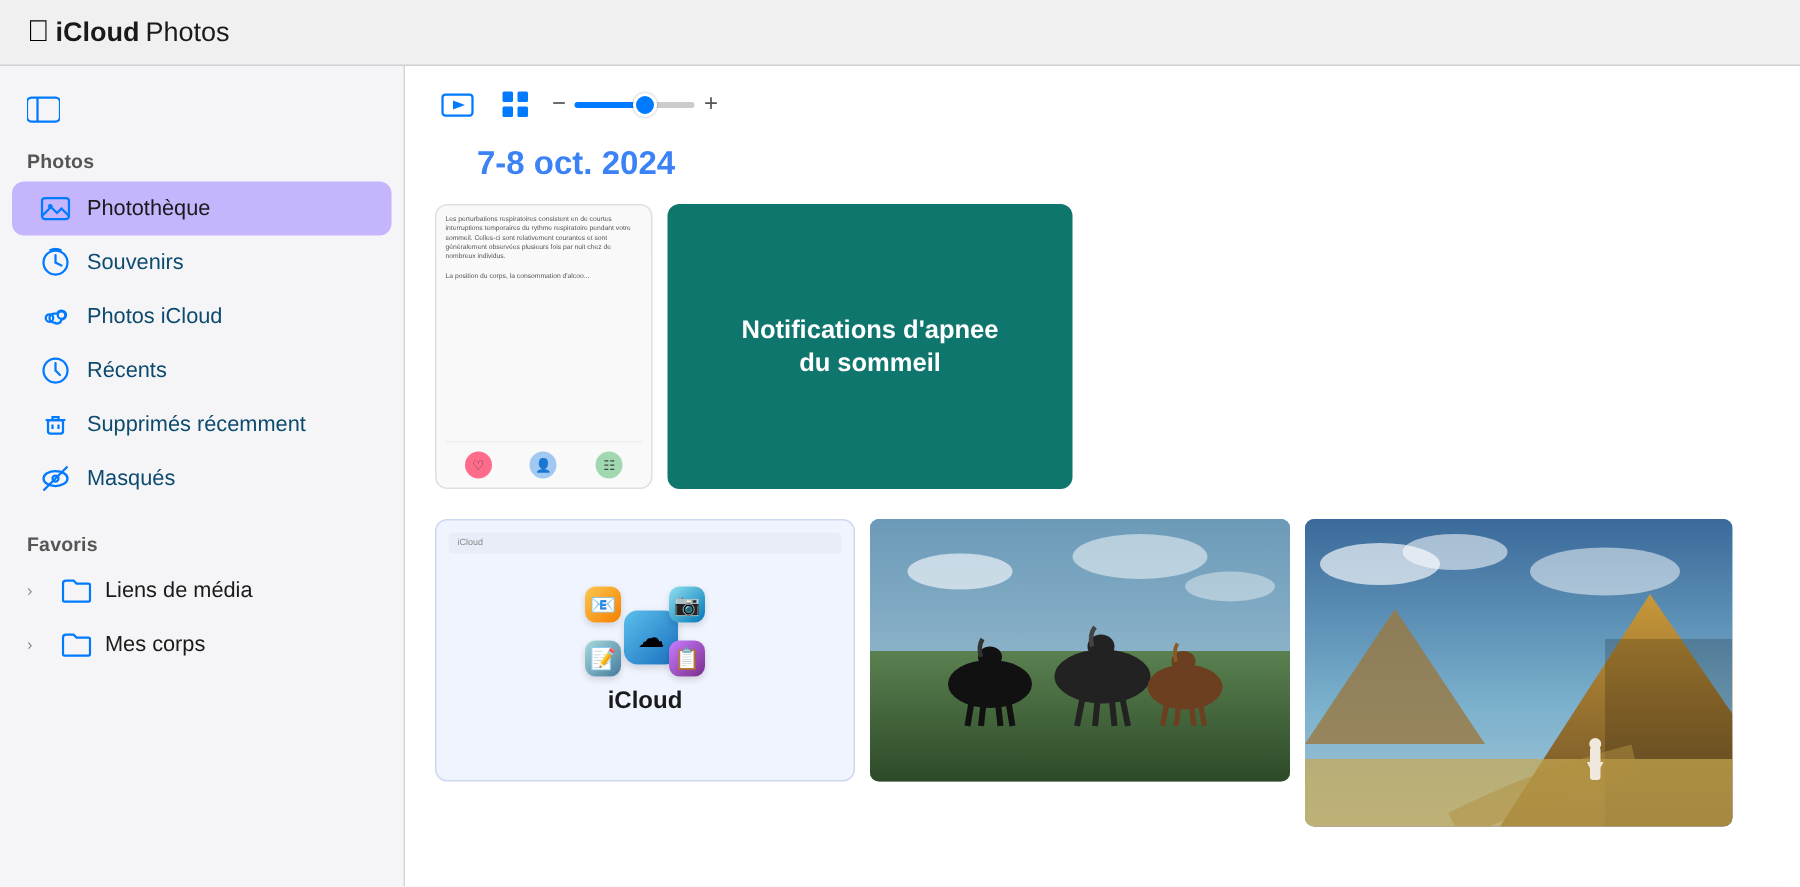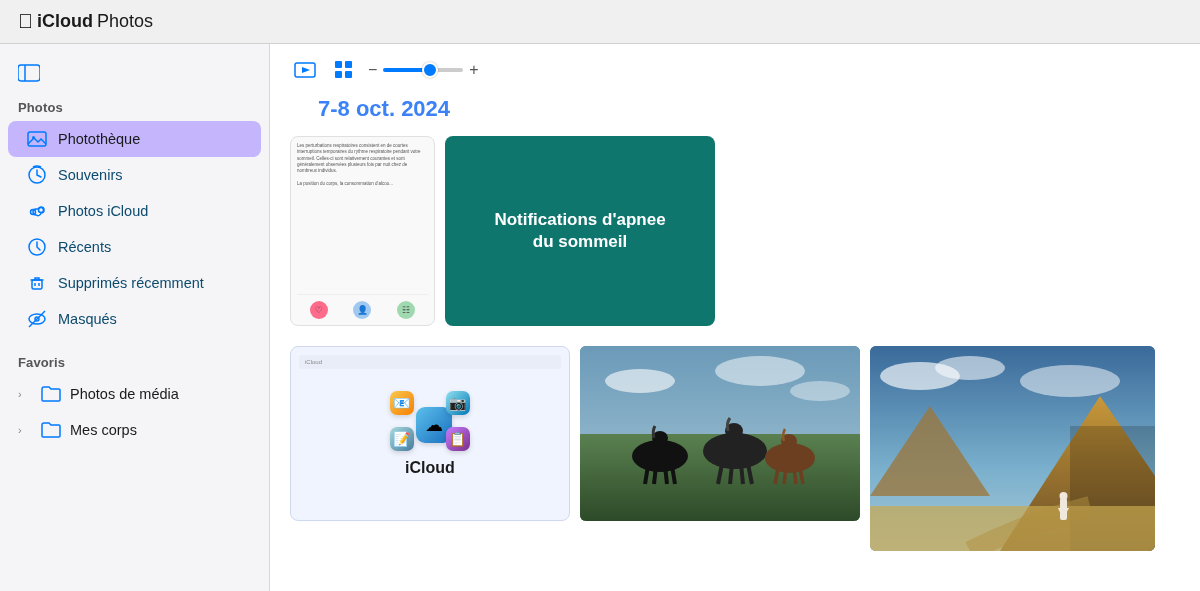--- a/index.html
+++ b/index.html
@@ -475,21 +475,21 @@
     <div class="sidebar-section-albums">
       <div class="sidebar-section-title">Favoris</div>
 
       <div class="sidebar-album-row">
         <span class="chevron">›</span>
         <span class="album-folder-icon">
           <svg width="20" height="18" viewBox="0 0 20 18">
               <path d="M1 4 Q1 2 3 2 H8 L10 4 H18 Q19 4 19 5 V15 Q19 16 18 16 H2 Q1 16 1 15Z" fill="none" stroke="#007AFF" stroke-width="1.5"></path>
             </svg>
         </span>
-        <span>Photos de média</span>
+        <span>Liens de média</span>
       </div>
 
       <div class="sidebar-album-row">
         <span class="chevron">›</span>
         <span class="album-folder-icon">
           <svg width="20" height="18" viewBox="0 0 20 18">
               <path d="M1 4 Q1 2 3 2 H8 L10 4 H18 Q19 4 19 5 V15 Q19 16 18 16 H2 Q1 16 1 15Z" fill="none" stroke="#007AFF" stroke-width="1.5"></path>
             </svg>
         </span>
         <span>Mes corps</span>

